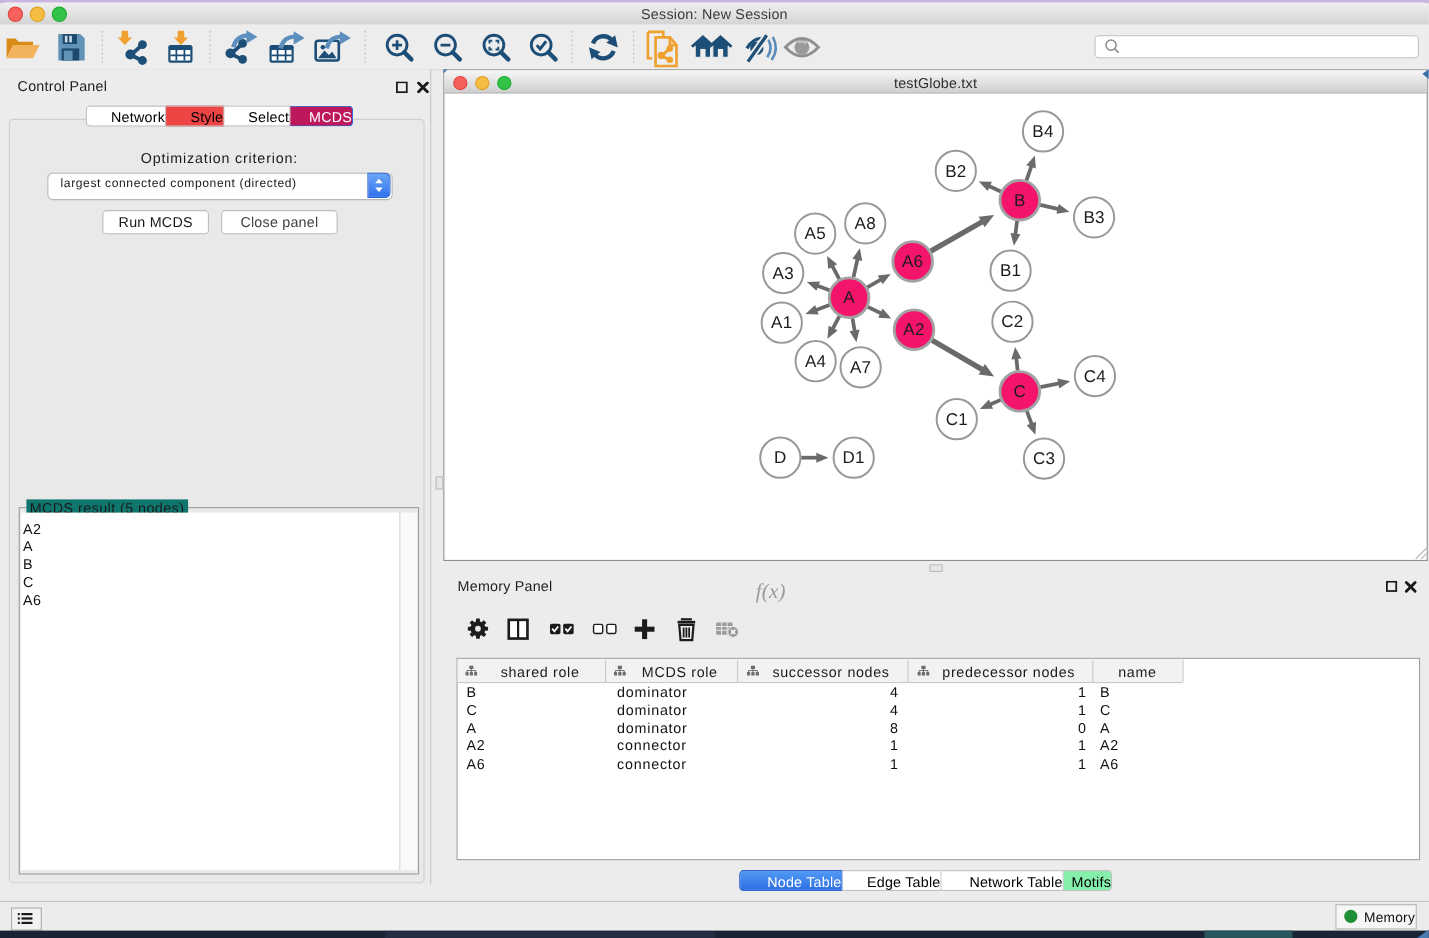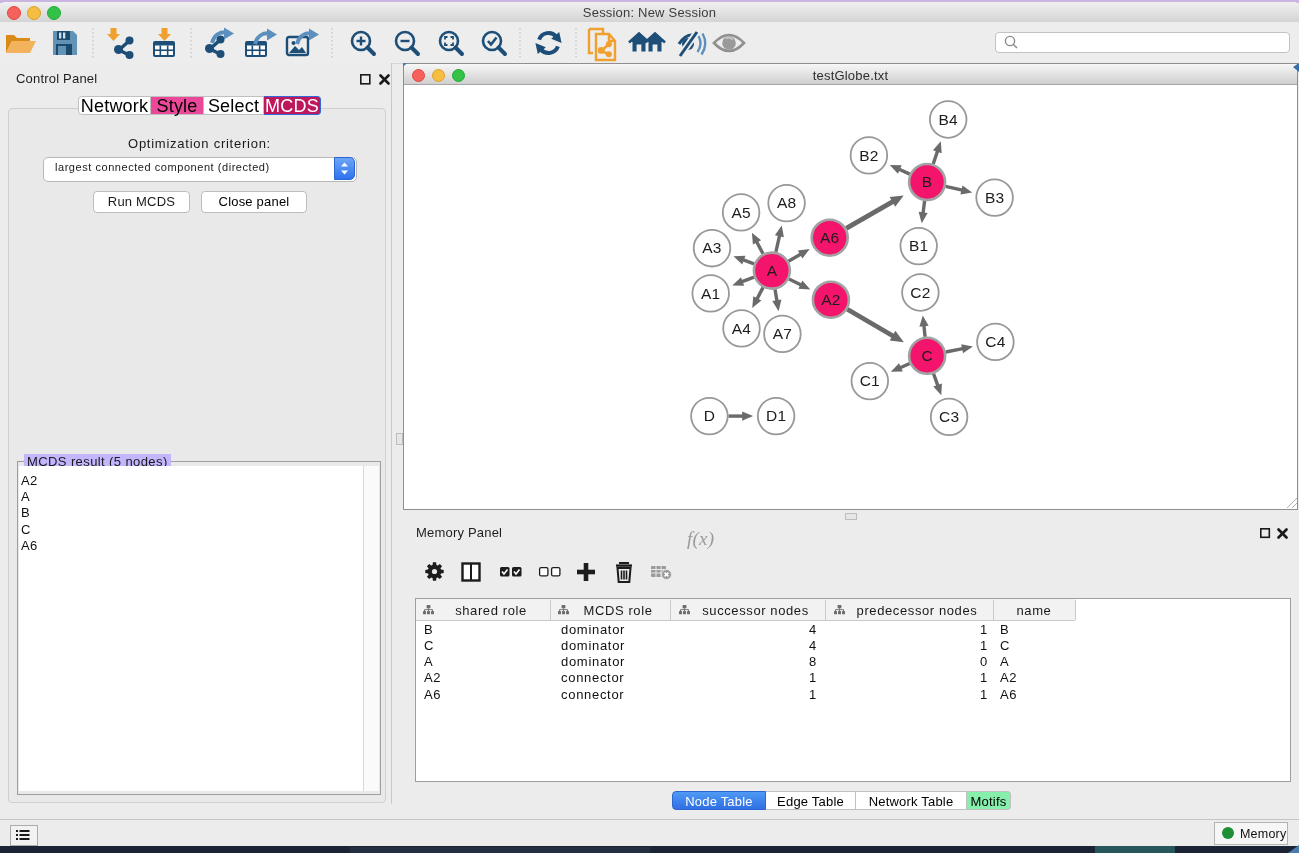--- a/index.html
+++ b/index.html
@@ -177,41 +177,41 @@
 <svg class="abs" style="left:360px;top:74px" width="30" height="11" viewBox="0 0 30 11">
 <rect x="0.8" y="0.8" width="9" height="9" fill="none" stroke="#1a1a1a" stroke-width="1.6"></rect>
 <g stroke="#1a1a1a" stroke-width="2.6" stroke-linecap="round">
       <line x1="20.5" y1="1.5" x2="28.5" y2="9.5"></line>
       <line x1="28.5" y1="1.5" x2="20.5" y2="9.5"></line>
     </g>
 </svg>
 
 <div class="abs" style="left:8px;top:108px;width:376px;height:693px;background:#e9e9e9;border:1px solid #cfcfcf;border-radius:4px"></div>
 
-<div class="abs" style="left:78px;top:96px;height:19px;display:flex;font-size:18px;text-align:center">
+<div class="abs" style="left:78px;top:96px;height:19px;display:flex;font-size:13px;text-align:right">
 <div style="width:71px;background:#fff;border:1px solid #c0c0c0;border-radius:4px 0 0 4px;line-height:19px">Network</div>
-<div style="width:52px;background:#ec4899;border:1px solid #c0c0c0;border-left:none;line-height:19px">Style</div>
+<div style="width:52px;background:#ef4444;border:1px solid #c0c0c0;border-left:none;line-height:19px">Style</div>
 <div style="width:59px;background:#fff;border:1px solid #c0c0c0;border-left:none;line-height:19px">Select</div>
 <div style="width:56px;background:#be185d;color:#fff;border:1px solid #2f6ad8;border-left:none;border-radius:0 4px 4px 0;line-height:19px">MCDS</div>
 </div>
 <div class="abs" style="left:8px;top:136px;width:383px;text-align:center;font-size:13px;letter-spacing:0.75px;color:#1a1a1a">Optimization criterion:</div>
 
 <div class="abs" style="left:43px;top:157px;width:312px;height:23px;background:#fff;border:1px solid #b8b8b8;border-radius:5px"></div>
 <div class="abs" style="left:55px;top:161px;font-size:11px;letter-spacing:0.55px;color:#1a1a1a">largest connected component (directed)</div>
 <div class="abs" style="left:334px;top:157px;width:21px;height:23px;background:linear-gradient(#6ca6f8,#2e72ee);border:1px solid #2a65d4;border-radius:0 5px 5px 0;box-sizing:border-box"></div>
 <svg class="abs" style="left:338px;top:161px" width="13" height="15" viewBox="0 0 13 15">
     <path d="M3 5.5 L6.5 1.5 L10 5.5 Z" fill="#fff"></path>
     <path d="M3 9.5 L6.5 13.5 L10 9.5 Z" fill="#fff"></path>
   </svg>
 
 <div class="abs" style="left:93px;top:191px;width:95px;height:20px;background:#fff;border:1px solid #bdbdbd;border-radius:4px;text-align:center;font-size:13px;line-height:20px;color:#1a1a1a">Run MCDS</div>
-<div class="abs" style="left:201px;top:191px;width:104px;height:20px;background:#fff;border:1px solid #bdbdbd;border-radius:4px;text-align:center;font-size:13px;line-height:20px;color:#000000">Close panel</div>
+<div class="abs" style="left:201px;top:191px;width:104px;height:20px;background:#fff;border:1px solid #bdbdbd;border-radius:4px;text-align:center;font-size:13px;line-height:20px;color:#404040">Close panel</div>
 
 <div class="abs" style="left:17px;top:461px;width:362px;height:332px;border:1px solid #9e9e9e"></div>
-<div class="abs" style="left:24px;top:454px;background:#c4b5fd;padding:0 3px;font-size:13px;letter-spacing:0.4px;color:#1a1a1a">MCDS result (5 nodes)</div>
+<div class="abs" style="left:24px;top:454px;background:#0f766e;padding:0 3px;font-size:13px;letter-spacing:0.4px;color:#1a1a1a">MCDS result (5 nodes)</div>
 <div class="abs" style="left:19px;top:466px;width:344px;height:325px;background:#fff"></div>
 <div class="abs" style="left:363px;top:466px;width:15px;height:325px;background:#fafafa;border-left:1px solid #d8d8d8"></div>
 <div class="abs" style="left:21px;top:473px;font-size:13px;letter-spacing:0.3px;color:#111;line-height:16.2px">A2<br>A<br>B<br>C<br>A6</div>
 
 <div class="abs" style="left:0;top:819px;width:1299px;height:27px;background:#ececec;border-top:1px solid #c4c4c4"></div>
 <div class="abs" style="left:10px;top:825px;width:26px;height:19px;background:#f2f2f2;border:1px solid #ababab"></div>
 <svg class="abs" style="left:16px;top:830px" width="14" height="10" viewBox="0 0 14 10">
     <g fill="#1a1a1a">
       <rect x="0" y="0" width="2" height="2"></rect>
       <rect x="0" y="4" width="2" height="2"></rect>
@@ -477,18 +477,18 @@
 <div class="abs" style="left:561px;top:670.4px;font-size:13px;letter-spacing:0.7px;color:#111">connector</div>
 <div class="abs" style="left:700px;top:670.4px;width:117px;text-align:right;font-size:13px;letter-spacing:0.7px;color:#111">1</div>
 <div class="abs" style="left:860px;top:670.4px;width:128px;text-align:right;font-size:13px;letter-spacing:0.7px;color:#111">1</div>
 <div class="abs" style="left:1000px;top:670.4px;font-size:13px;letter-spacing:0.7px;color:#111">A2</div>
 <div class="abs" style="left:424px;top:686.7px;font-size:13px;letter-spacing:0.7px;color:#111">A6</div>
 <div class="abs" style="left:561px;top:686.7px;font-size:13px;letter-spacing:0.7px;color:#111">connector</div>
 <div class="abs" style="left:700px;top:686.7px;width:117px;text-align:right;font-size:13px;letter-spacing:0.7px;color:#111">1</div>
 <div class="abs" style="left:860px;top:686.7px;width:128px;text-align:right;font-size:13px;letter-spacing:0.7px;color:#111">1</div>
 <div class="abs" style="left:1000px;top:686.7px;font-size:13px;letter-spacing:0.7px;color:#111">A6</div>
 
-<div class="abs" style="left:672px;top:791px;height:19px;display:flex;font-size:13px;text-align:center">
+<div class="abs" style="left:672px;top:791px;height:19px;display:flex;font-size:13px;text-align:right">
 <div style="width:92px;background:linear-gradient(#509af4,#2f6fe4);color:#fff;border:1px solid #2a65d0;border-radius:4px 0 0 4px;line-height:19px">Node Table</div>
 <div style="width:89px;background:#fff;border:1px solid #c0c0c0;border-left:none;line-height:19px">Edge Table</div>
 <div style="width:110px;background:#fff;border:1px solid #c0c0c0;border-left:none;line-height:19px">Network Table</div>
 <div style="width:43px;background:#86efac;border:1px solid #c0c0c0;border-left:none;border-radius:0 4px 4px 0;line-height:19px">Motifs</div>
 </div>
 
 </body></html>

